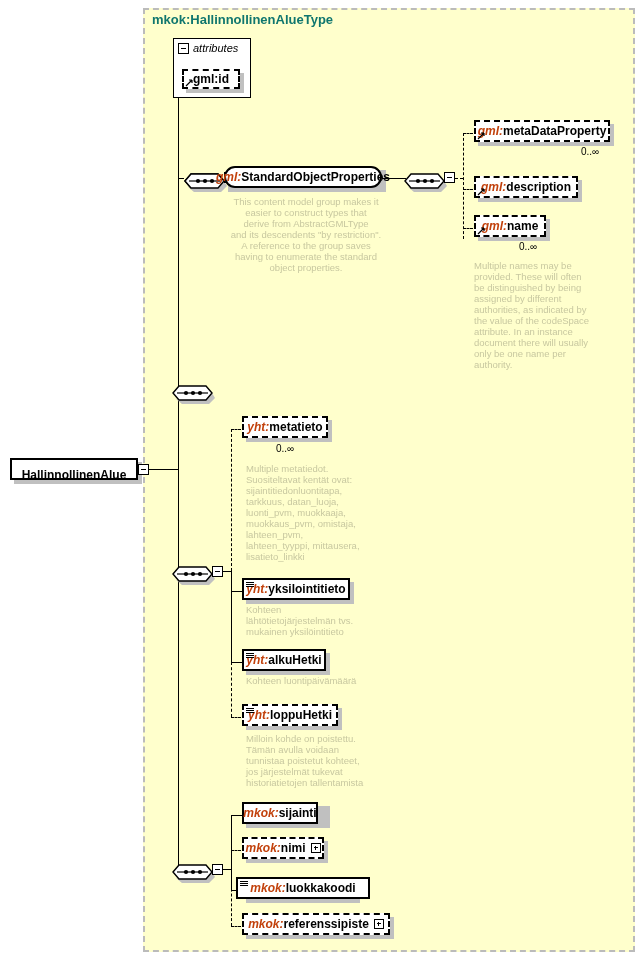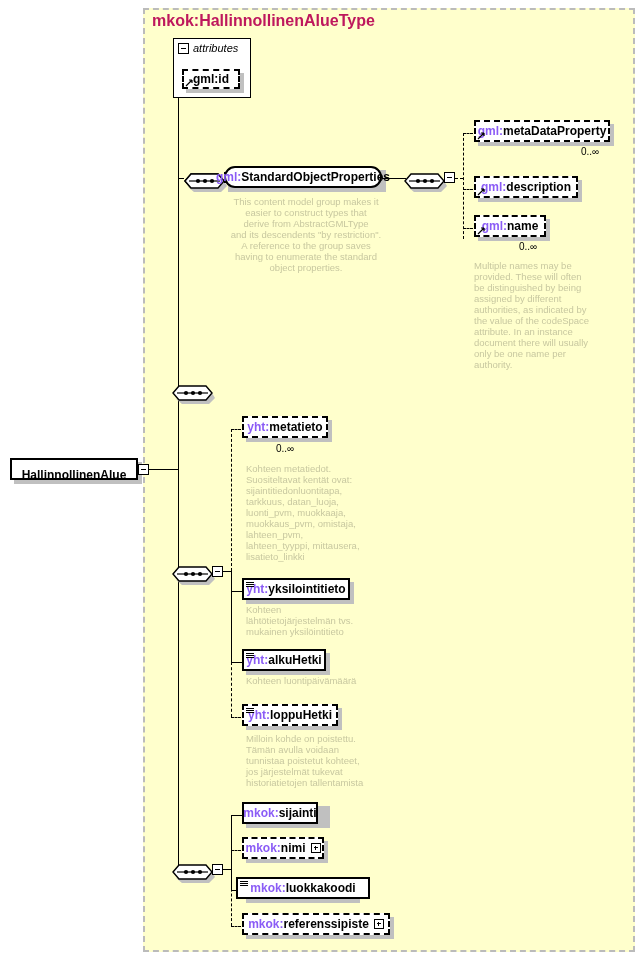--- a/index.html
+++ b/index.html
@@ -2,27 +2,27 @@
 <html><head>
 <meta charset="utf-8">
 <style>
   html,body{margin:0;padding:0;background:#ffffff;}
   body{width:643px;height:959px;position:relative;
        font-family:"Liberation Sans", sans-serif;font-size:11px;color:#000;}
   #canvas{position:absolute;left:0;top:0;width:643px;height:959px;overflow:hidden;}
 
   
   .typebox{position:absolute;background:#ffffcc;border:2px dashed #bbbbbb;box-sizing:border-box;}
-  .typelabel{position:absolute;font-weight:bold;font-size:16px;color:#be185d;white-space:nowrap;}
+  .typelabel{position:absolute;font-weight:bold;font-size:13px;color:#0f766e;white-space:nowrap;}
 
   
   .node{position:absolute;box-sizing:border-box;background:#ffffff;
         display:flex;align-items:center;justify-content:center;white-space:nowrap;}
   .node .txt{font-weight:bold;font-size:12px;line-height:1;}
-  .pfx{color:#8b5cf6;font-weight:bold;}
+  .pfx{color:#c2410c;font-weight:bold;font-style:italic;}
   .nm{color:#000000;font-weight:bold;margin-top:12px;}
   .solid{border:2px solid #000000;}
   .dashed{border:2px dashed #000000;}
   .shadow{position:absolute;background:#c0c0c0;z-index:0;}
 
   
   .attrbox{position:absolute;border:1px solid #000;background:#fff;box-sizing:border-box;}
   .attrhdr{position:absolute;font-style:italic;font-size:11px;color:#000;white-space:nowrap;}
 
   
@@ -229,21 +229,21 @@
   <div class="dl v" style="left:231px;top:662px;height:55px;"></div>
 
   <div class="dl h" style="left:231px;top:429px;width:10px;"></div>
   <div class="shadow" style="left:246px;top:420px;width:86px;height:22px;"></div>
   <div class="node dashed" style="left:242px;top:416px;width:86px;height:22px;">
     <span class="txt">
       <span class="pfx">yht:</span><span class="nm">metatieto</span>
     </span>
   </div>
   <div class="occ" style="left:276px;top:443px;">0..∞</div>
-  <div class="ann" style="left:246px;top:463px;width:120px;">Kohteen metatiedot.
+  <div class="ann" style="left:246px;top:463px;width:120px;">Multiple metatiedot.
 Suositeltavat kentät ovat:
 sijaintitiedonluontitapa,
 tarkkuus, datan_luoja,
 luonti_pvm, muokkaaja,
 muokkaus_pvm, omistaja,
 lahteen_pvm,
 lahteen_tyyppi, mittausera,
 lisatieto_linkki</div>
 
   <div class="ln h" style="left:231px;top:591px;width:11px;"></div>

